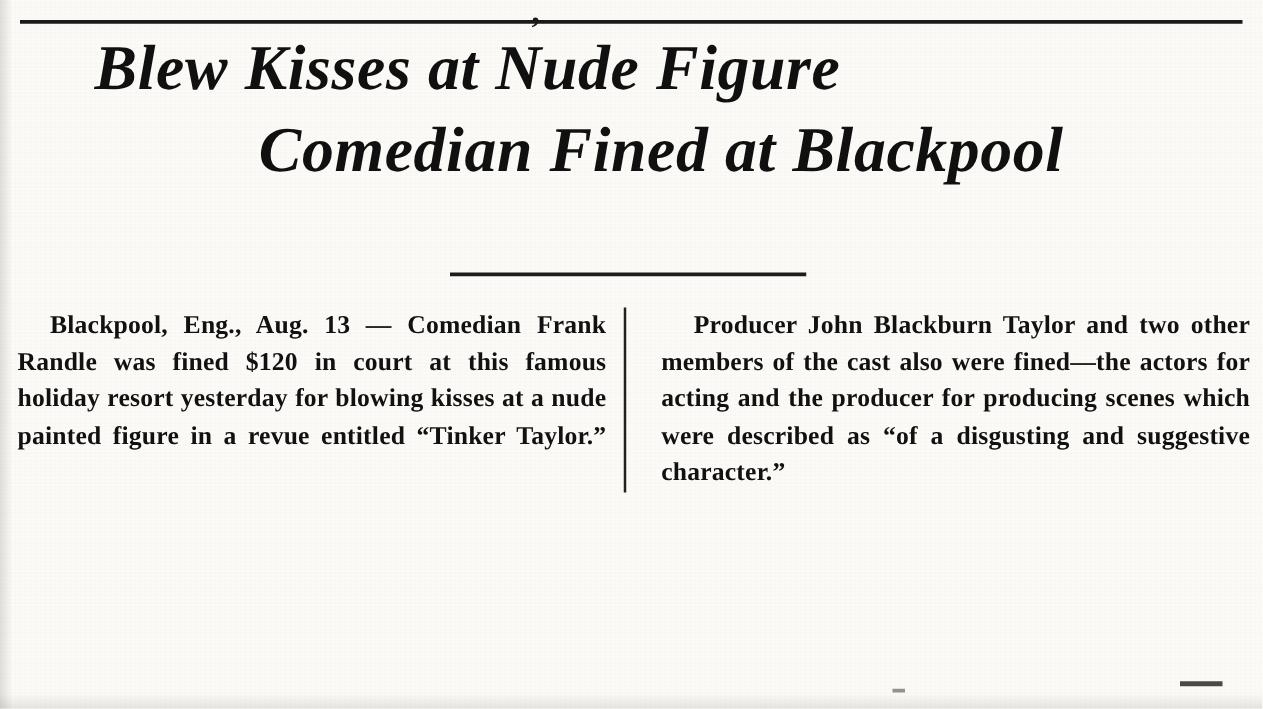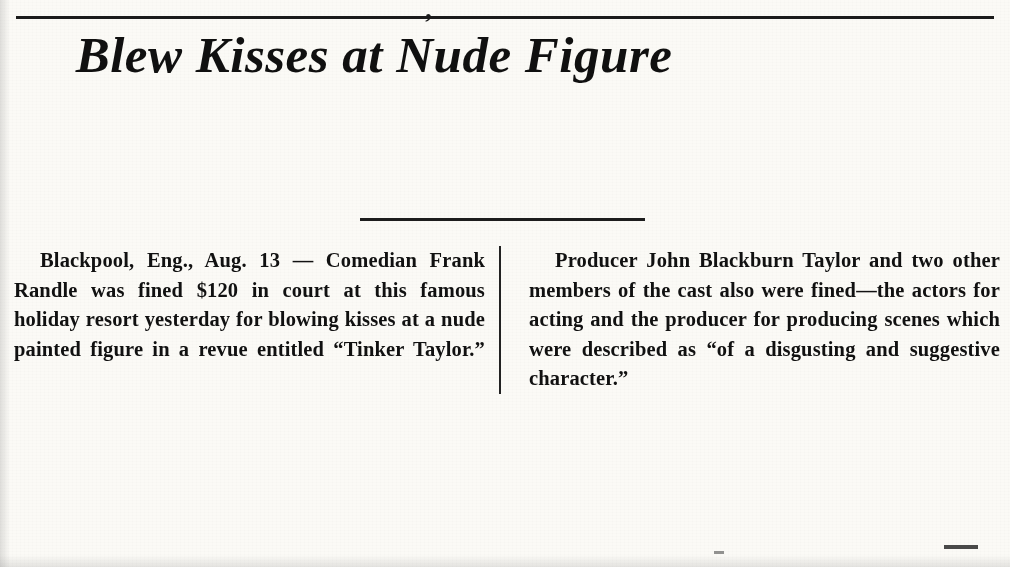--- a/index.html
+++ b/index.html
@@ -153,20 +153,21 @@
 <div class="page">
 
   <div class="paper-texture"></div>
 
   <div class="rule-top"></div>
 
   <div class="apostrophe-mark">’</div>
 
   <div class="headline">
     <div class="headline-line line1">Blew Kisses at Nude Figure</div>
+    <div class="headline-line line2">Comedian Fined at Blackpool</div>
   </div>
 
   <div class="divider"></div>
 
   <div class="columns">
 
     <div class="col col-left">
       <p class="para justify-all"><span class="indent"></span><span>Blackpool, Eng., Aug. 13 — Comedian Frank Randle was fined $120 in court at this famous holiday resort yesterday for blowing kisses at a nude painted figure in a revue entitled “Tinker Taylor.”</span></p>
     </div>
 

